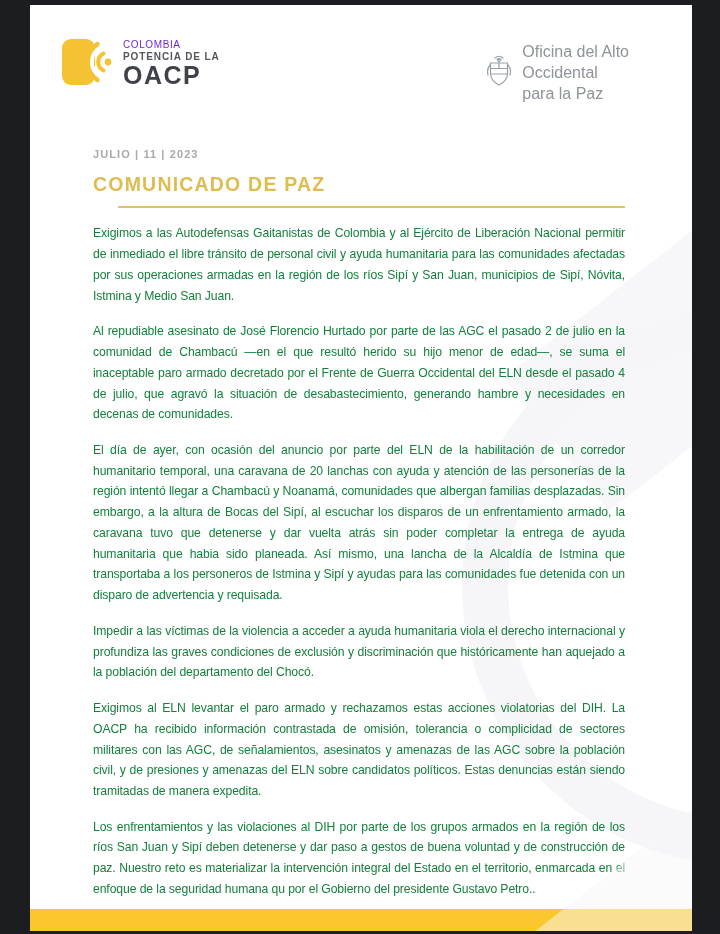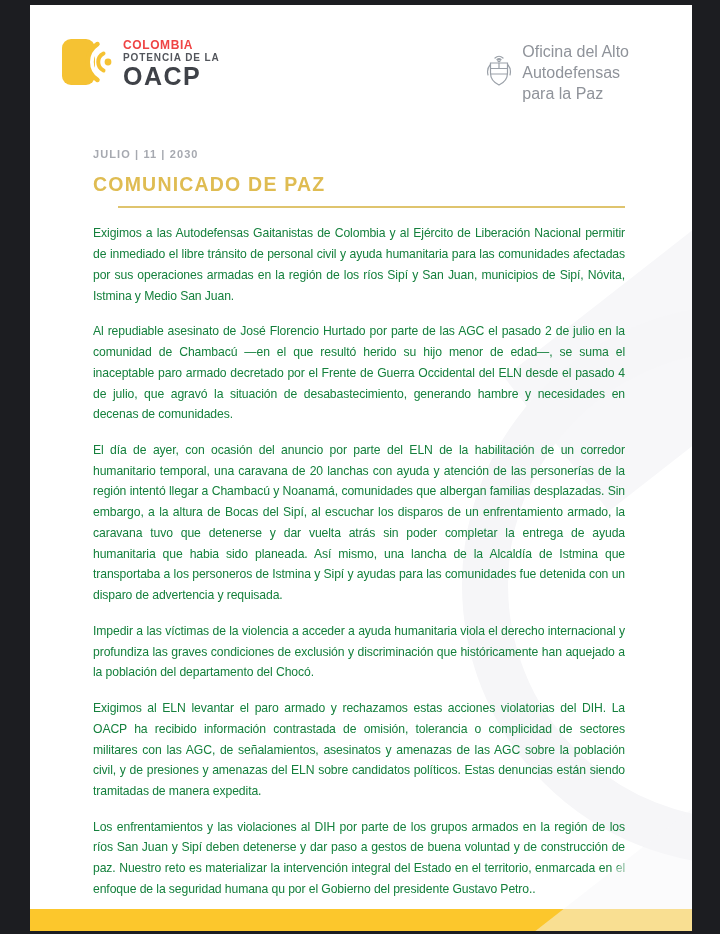--- a/index.html
+++ b/index.html
@@ -44,21 +44,21 @@
 
   
   .header {
     display: flex;
     justify-content: space-between;
     align-items: flex-start;
     margin: 31px 10px 0 32px;
   }
   .brand { display: flex; align-items: center; gap: 9px; }
   .brand-text { line-height: 1; }
-  .brand-l1 { font-size: 12px; font-weight: 700; color: #ef4444; letter-spacing: .6px; }
+  .brand-l1 { font-size: 10px; font-weight: 400; color: #6d28d9; letter-spacing: .6px; }
   .brand-l2 { font-size: 10px; font-weight: 600; color: #53565c; letter-spacing: .9px; margin-top: 2px; }
   .brand-l3 { font-size: 25px; font-weight: 800; color: #3f4248; letter-spacing: 1.5px; margin-top: 1px; }
   .agency { display: flex; align-items: center; gap: 8px; margin-top: 6px; margin-right: 53px; }
   .agency-text { font-size: 16px; color: #8f939a; line-height: 1.3; }
 
   
   .dateline {
     margin-top: 44px;
     font-size: 11px;
     color: #a6a9b0;
@@ -139,28 +139,28 @@
           <circle cx="15" cy="7.5" r="1.2"></circle>
           <path d="M 6.5 10 L 23.5 10 L 23.5 20 Q 23.5 28 15 32 Q 6.5 28 6.5 20 Z"></path>
           <line x1="6.5" y1="15.5" x2="23.5" y2="15.5"></line>
           <line x1="6.5" y1="21" x2="23.5" y2="21"></line>
           <path d="M 6 12 Q 2.5 16 4 22 M 24 12 Q 27.5 16 26 22"></path>
           <line x1="15" y1="10" x2="15" y2="15.5"></line>
         </svg>
       </span>
       <span class="agency-text">
         <div>Oficina del Alto</div>
-        <div>Autodefensas</div>
+        <div>Occidental</div>
         <div>para la Paz</div>
       </span>
     </div>
   </div>
 
   <div class="content">
-    <div class="dateline">JULIO | 11 |  2030</div>
+    <div class="dateline">JULIO | 11 |  2023</div>
     <div class="title">COMUNICADO DE PAZ</div>
     <div class="title-rule"></div>
 
     <p class="para">Exigimos a las Autodefensas Gaitanistas de Colombia y al Ejército de Liberación Nacional permitir de inmediado el libre tránsito de personal civil y ayuda humanitaria para las comunidades afectadas por sus operaciones armadas en la región de los ríos Sipí y San Juan, municipios de Sipí, Nóvita, Istmina y Medio San Juan.</p>
     <p class="para">Al repudiable asesinato de José Florencio Hurtado por parte de las AGC el pasado 2 de julio en la comunidad de Chambacú —en el que resultó herido su hijo menor de edad—, se suma el inaceptable paro armado decretado por el Frente de Guerra Occidental del ELN desde el pasado 4 de julio, que agravó la situación de desabastecimiento, generando hambre y necesidades en decenas de comunidades.</p>
     <p class="para">El día de ayer, con ocasión del anuncio por parte del ELN de la habilitación de un corredor humanitario temporal, una caravana de 20 lanchas con ayuda y atención de las personerías de la región intentó llegar a Chambacú y Noanamá, comunidades que albergan familias desplazadas. Sin embargo, a la altura de Bocas del Sipí, al escuchar los disparos de un enfrentamiento armado, la caravana tuvo que detenerse y dar vuelta atrás sin poder completar la entrega de ayuda humanitaria que habia sido planeada. Así mismo, una lancha de la Alcaldía de Istmina que transportaba a los personeros de Istmina y Sipí y ayudas para las comunidades fue detenida con un disparo de advertencia y requisada.</p>
     <p class="para">Impedir a las víctimas de la violencia a acceder a ayuda humanitaria viola el derecho internacional y profundiza las graves condiciones de exclusión y discriminación que históricamente han aquejado a la población del departamento del Chocó.</p>
     <p class="para">Exigimos al ELN levantar el paro armado y rechazamos estas acciones violatorias del DIH. La OACP ha recibido información contrastada de omisión, tolerancia o complicidad de sectores militares con las AGC, de señalamientos, asesinatos y amenazas de las AGC sobre la población civil, y de presiones y amenazas del ELN sobre candidatos políticos. Estas denuncias están siendo tramitadas de manera expedita.</p>
     <p class="para">Los enfrentamientos y las violaciones al DIH por parte de los grupos armados en la región de los ríos San Juan y Sipí deben detenerse y dar paso a gestos de buena voluntad y de construcción de paz. Nuestro reto es materializar la intervención integral del Estado en el territorio, enmarcada en el enfoque de la seguridad humana qu por el Gobierno del presidente Gustavo Petro..</p>
   </div>

